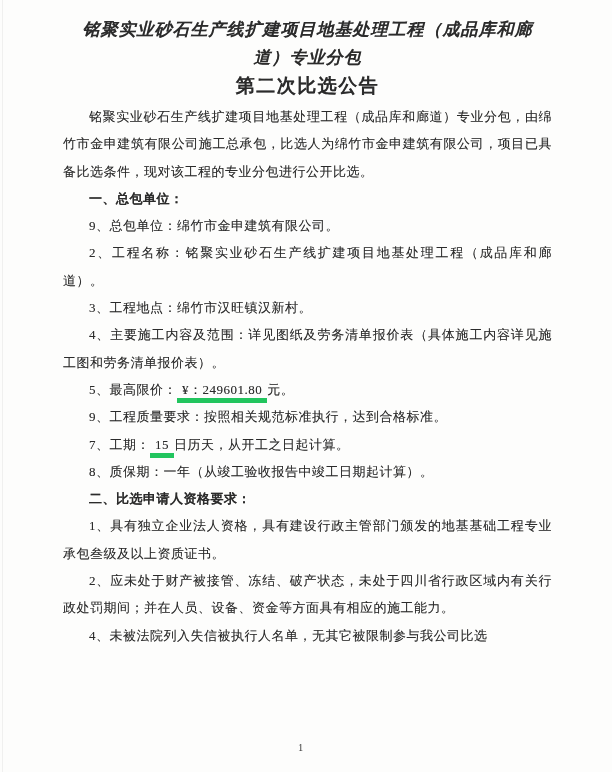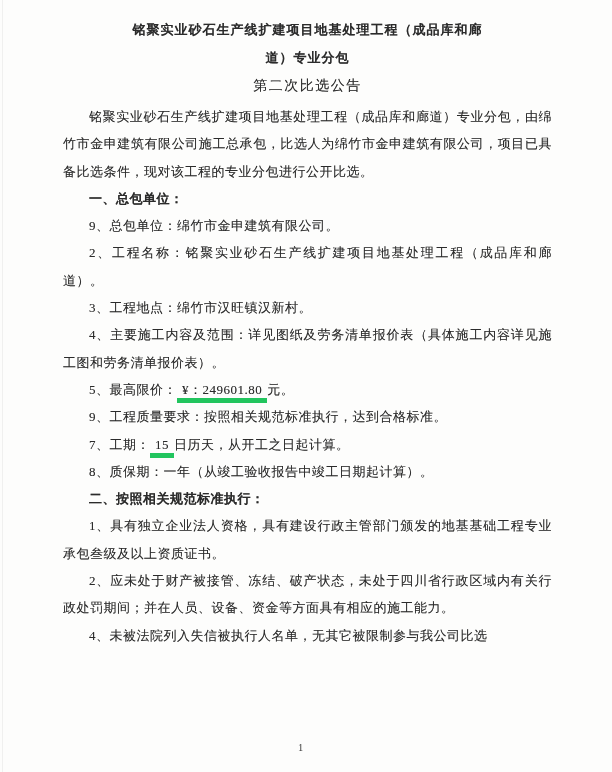--- a/index.html
+++ b/index.html
@@ -17,30 +17,31 @@
   }
   .page::before {
     content: "";
     position: absolute;
     left: 2px; top: 0; bottom: 0;
     width: 1px;
     background: rgba(0,0,0,0.05);
   }
   .title-block { text-align: center; font-weight: 700; }
   .title-line {
-    font-size: 13px;
+    font-size: 17px;
     line-height: 28px;
     letter-spacing: 1px;
     text-shadow: 0 0 0.5px rgba(0,0,0,0.35);
+    font-style: italic;
   }
   .subtitle {
-    font-size: 14px;
+    font-size: 19px;
     line-height: 28px;
     letter-spacing: 1.5px;
-    font-weight: 400;
+    font-weight: 700;
     text-align: center;
     text-shadow: 0 0 0.5px rgba(0,0,0,0.35);
   }
   .body-text { margin-top: 3px; }
   .para {
     margin: 0;
     font-size: 13px;
     line-height: 27.3px;
     letter-spacing: 0.5px;
     text-align: justify;
@@ -84,21 +85,21 @@
 
     <p class="para">9、总包单位：绵竹市金申建筑有限公司。</p>
     <p class="para">2、工程名称：铭聚实业砂石生产线扩建项目地基处理工程（成品库和廊道）。</p>
     <p class="para">3、工程地点：绵竹市汉旺镇汉新村。</p>
     <p class="para">4、主要施工内容及范围：详见图纸及劳务清单报价表（具体施工内容详见施工图和劳务清单报价表）。</p>
     <p class="para"><span>5、最高限价：</span><span class="u-seg">¥：249601.80</span><span>元。</span></p>
     <p class="para">9、工程质量要求：按照相关规范标准执行，达到合格标准。</p>
     <p class="para"><span>7、工期：</span><span class="u-seg">15</span><span>日历天，从开工之日起计算。</span></p>
     <p class="para">8、质保期：一年（从竣工验收报告中竣工日期起计算）。</p>
 
-    <p class="para sec-heading">二、按照相关规范标准执行：</p>
+    <p class="para sec-heading">二、比选申请人资格要求：</p>
 
     <p class="para">1、具有独立企业法人资格，具有建设行政主管部门颁发的地基基础工程专业承包叁级及以上资质证书。</p>
     <p class="para">2、应未处于财产被接管、冻结、破产状态，未处于四川省行政区域内有关行政处罚期间；并在人员、设备、资金等方面具有相应的施工能力。</p>
     <p class="para">4、未被法院列入失信被执行人名单，无其它被限制参与我公司比选</p>
 
   </div>
 
   <div class="page-number">1</div>
 
 </div>

